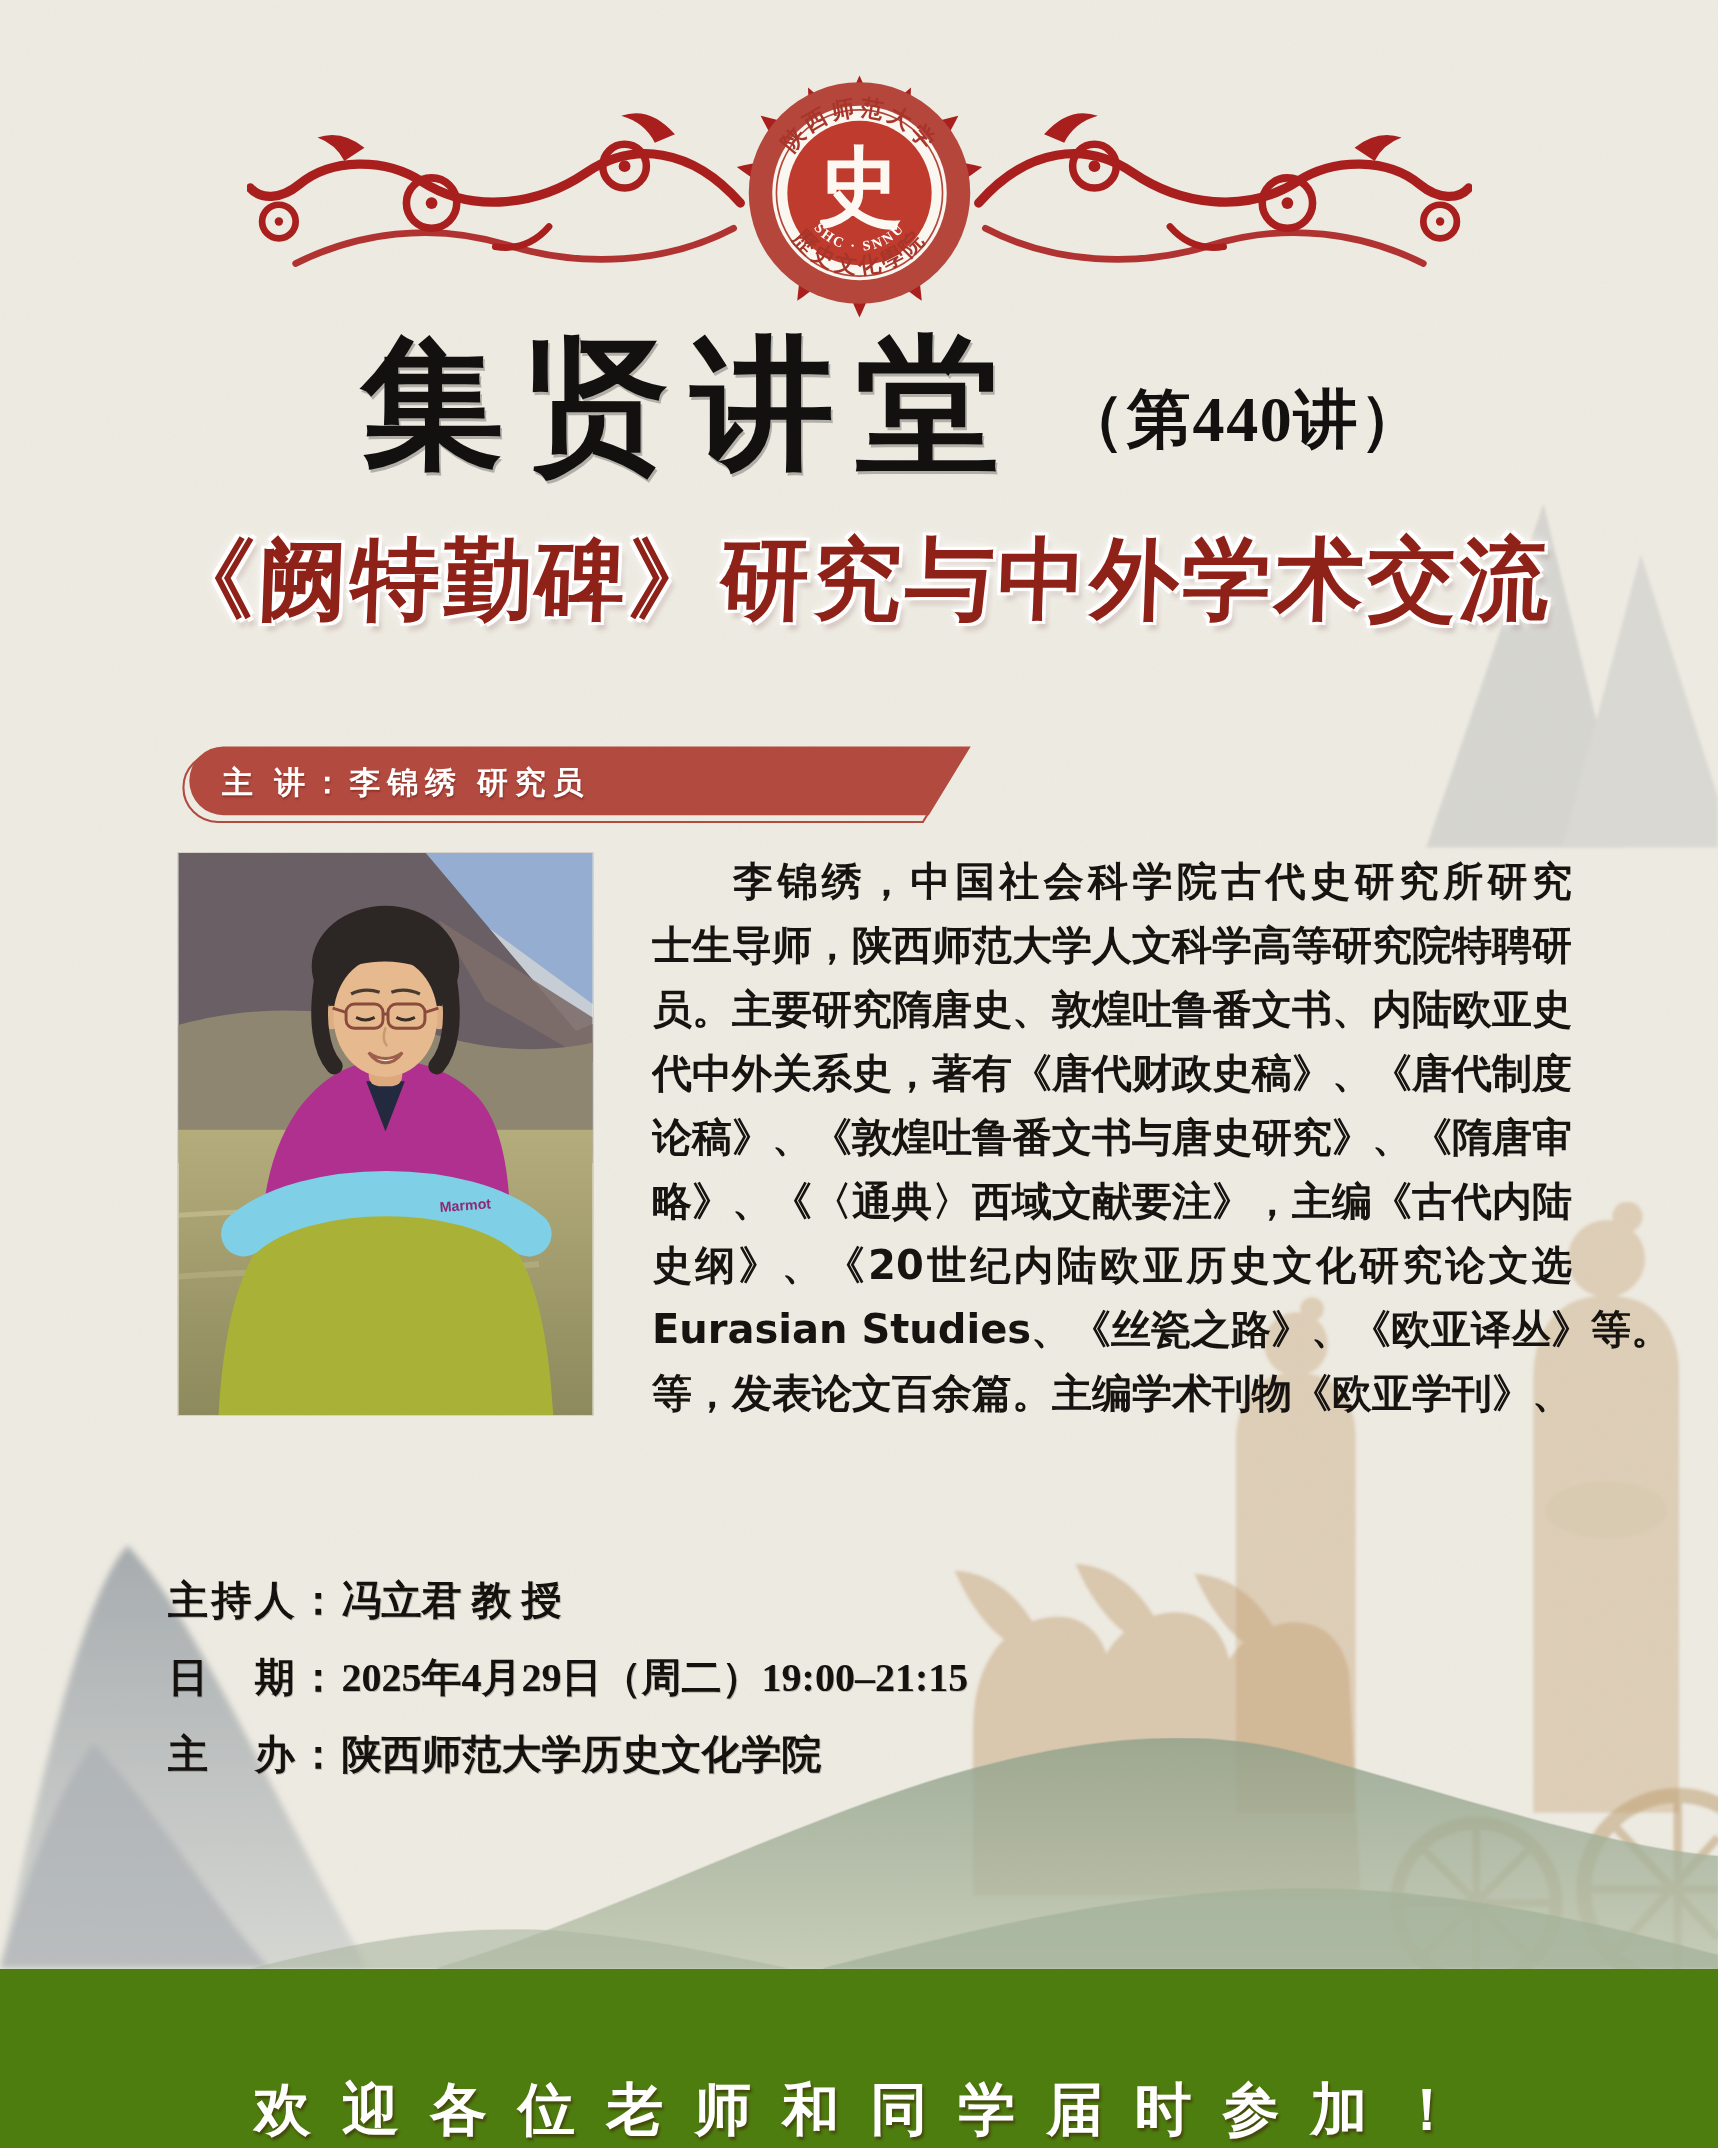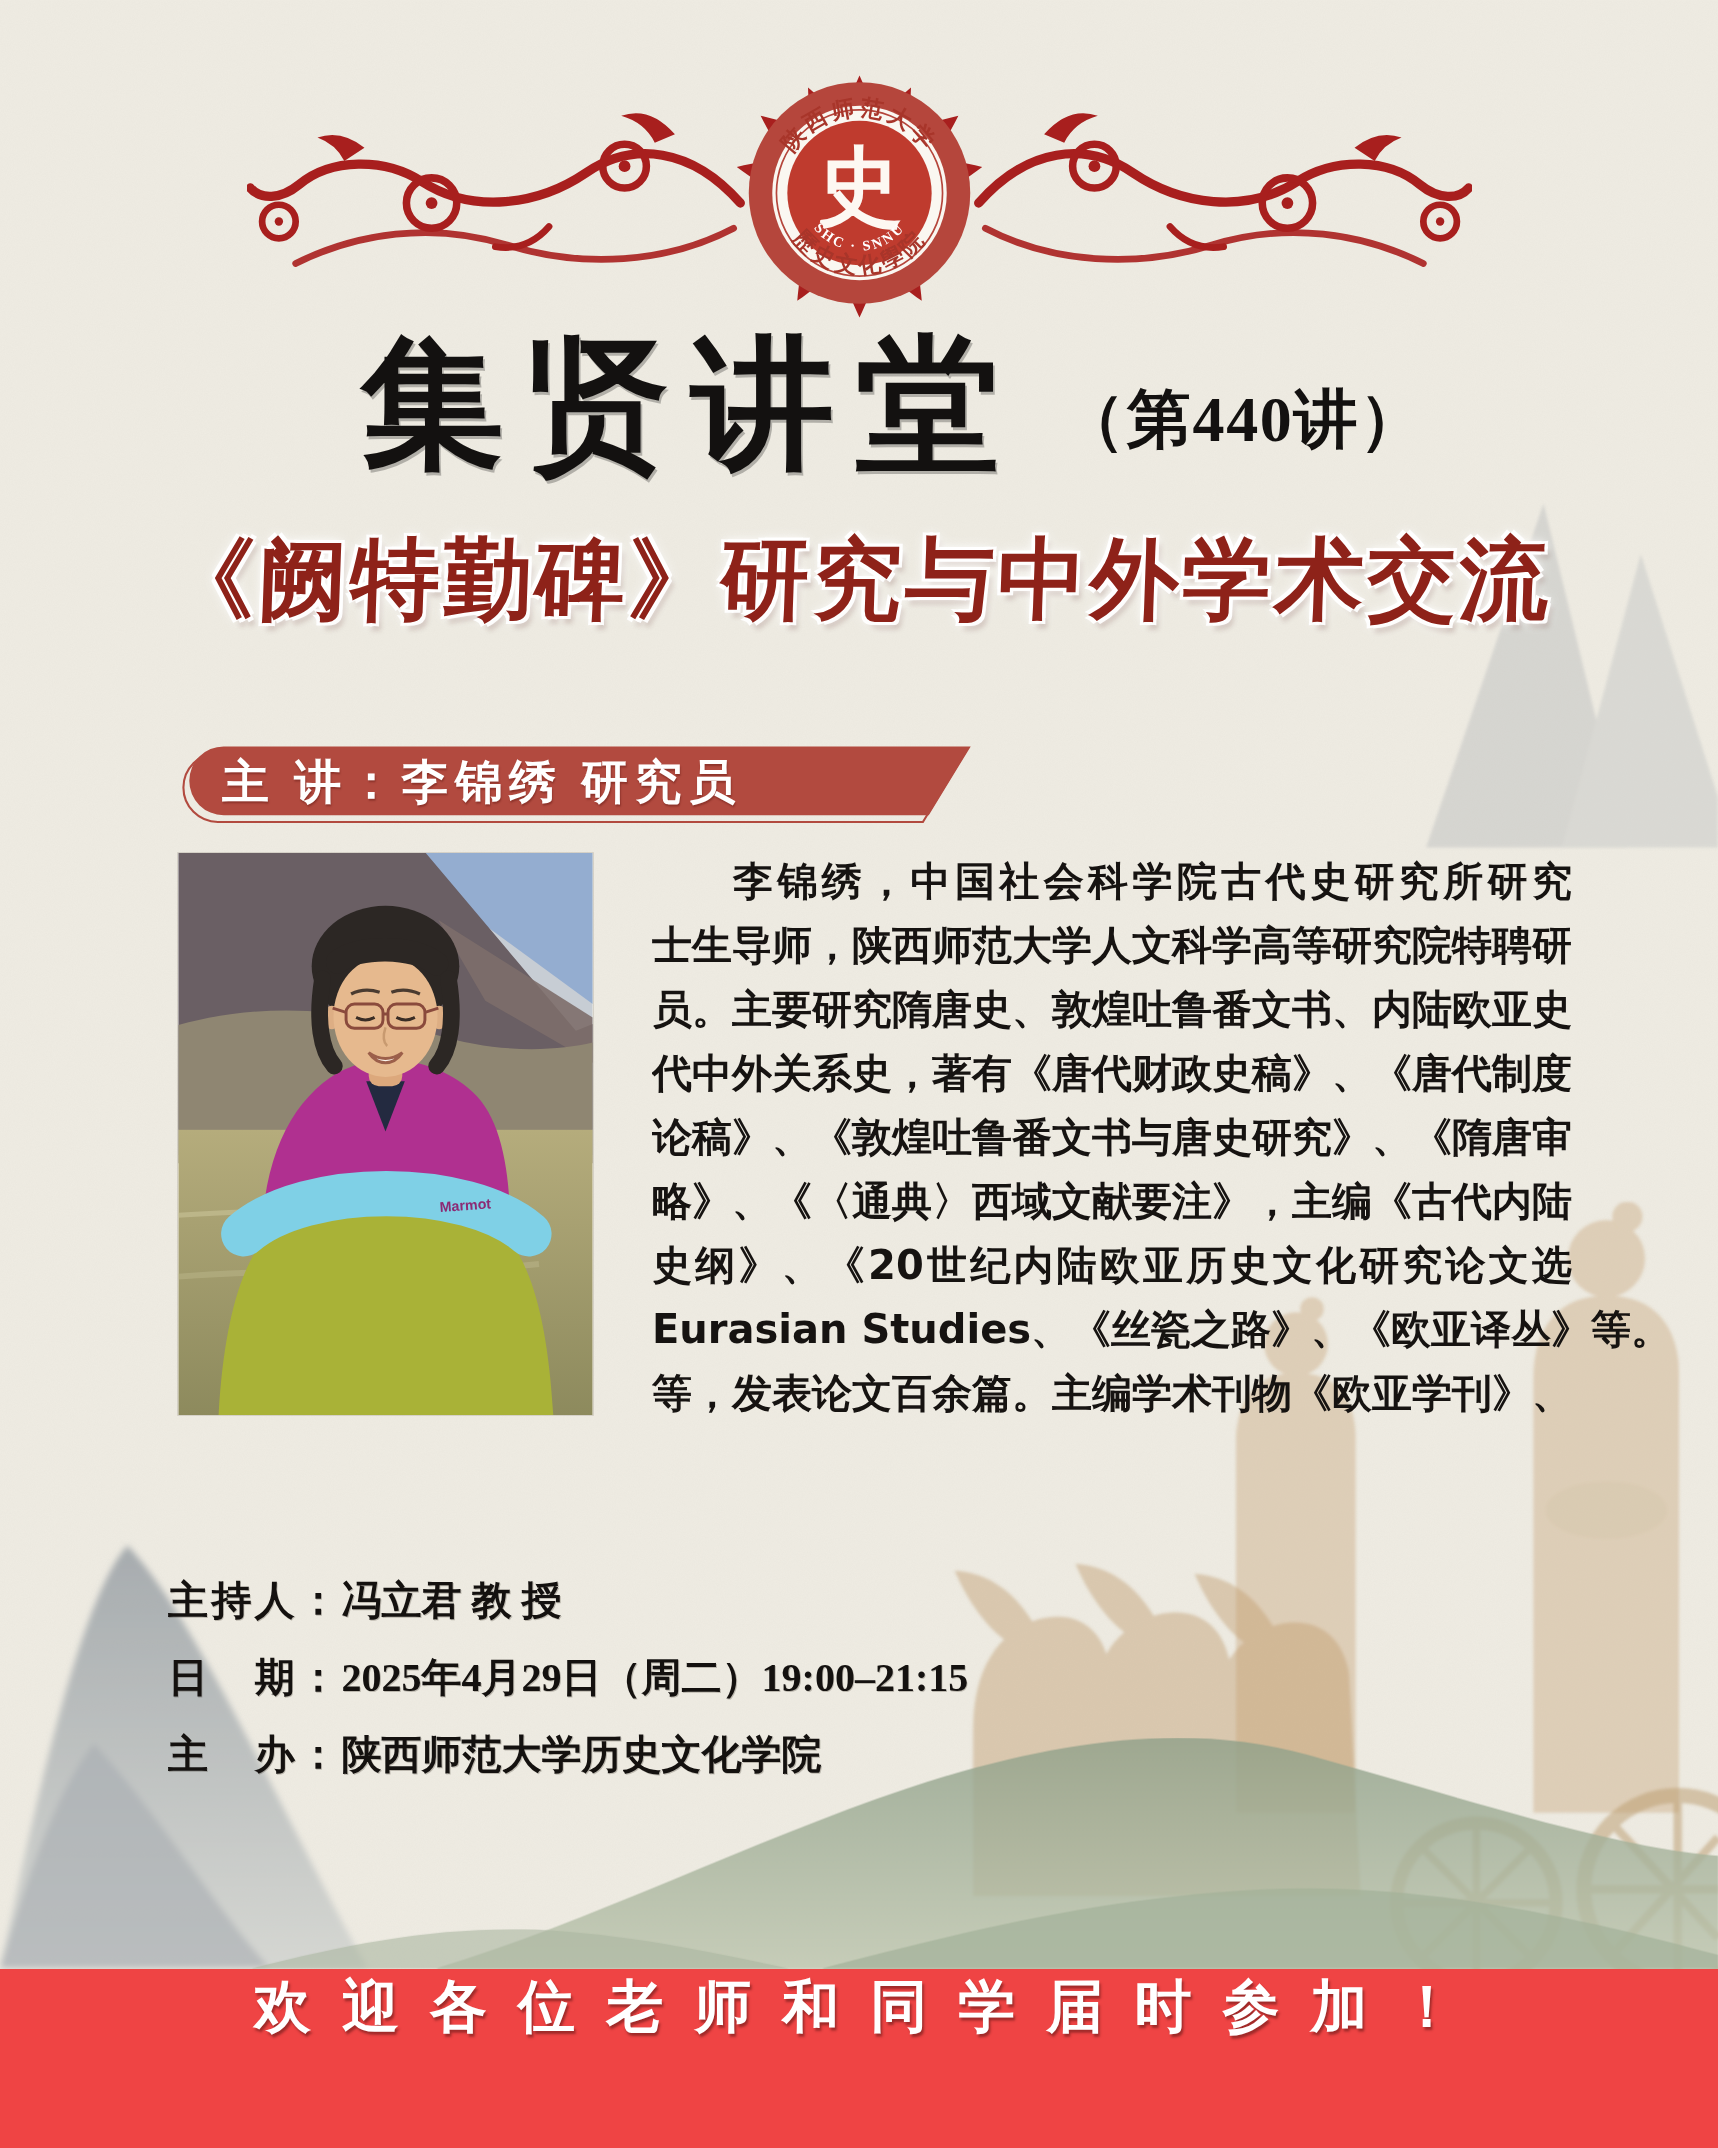--- a/index.html
+++ b/index.html
@@ -16,38 +16,38 @@
   #title-session{font-size:64px;font-weight:900;color:#131110;letter-spacing:1.7px;margin-left:40px;
       display:inline-block;transform:translateY(-11.7px);}
   
   #subtitle{left:0;top:520px;width:1718px;text-align:center;font-size:89px;font-weight:900;
       color:#8e2219;letter-spacing:3.4px;transform:skewX(-2deg);white-space:nowrap;
       text-shadow:0 0 15px #ffffff,0 0 8.4px #ffffff,3.4px 3.4px 0 rgba(255,255,255,.95),
                  -3.4px -3.4px 0 rgba(255,255,255,.95),3.4px -3.4px 0 rgba(255,255,255,.95),
                  -3.4px 3.4px 0 rgba(255,255,255,.95),5px 6.7px 5px rgba(90,40,30,.25);}
   
   #banner{left:175px;top:743px;width:810px;height:84px;}
-  #banner-text{left:47px;top:50%;transform:translateY(-54%);color:#fff;font-size:47px;font-weight:700;
+  #banner-text{left:47px;top:50%;transform:translateY(-54%);color:#fff;font-size:31px;font-weight:700;
       letter-spacing:6.7px;white-space:nowrap;text-shadow:0.8px 1.7px 1.7px rgba(90,20,15,.4);}
   
   #photo{left:178px;top:853px;width:415px;height:562px;box-shadow:0 0 0 0.8px rgba(120,110,95,.25);}
   
   #bio{left:652px;top:849px;width:920px;color:#161311;
       font-family:"DejaVu Sans","Liberation Sans",sans-serif;font-weight:700;}
   .bio-line{font-size:40px;line-height:64px;height:64px;white-space:nowrap;letter-spacing:0px;}
   .just{text-align:justify;text-align-last:justify;white-space:normal;overflow:hidden;}
   .indent{text-indent:81px;}
   
   #details{left:168px;top:1562px;color:#14110f;}
   .detail-row{font-size:40px;line-height:77px;font-weight:700;white-space:nowrap;
       text-shadow:0.8px 0.8px 0 rgba(40,30,20,.25);}
   .detail-label{letter-spacing:3.4px;}
   
-  #footer{left:0;top:1969px;width:1718px;height:180px;background:#ef4444;
-      display:flex;align-items:flex-start;justify-content:center;}
+  #footer{left:0;top:1969px;width:1718px;height:180px;background:#4d7c0f;
+      display:flex;align-items:flex-end;justify-content:center;}
   #footer-text{color:#ffffff;font-size:57px;font-weight:700;letter-spacing:8.4px;white-space:nowrap;
       text-shadow:1.7px 2.5px 2.5px rgba(60,10,8,.45);}
 </style>
 </head>
 <body>
 
 <svg id="bg-art" class="abs" width="1718" height="2148" viewBox="0 0 2048 2560">
   <defs>
     <linearGradient id="gm" x1="0" y1="0" x2="0" y2="1">
       <stop offset="0" stop-color="#8f979e"></stop>

